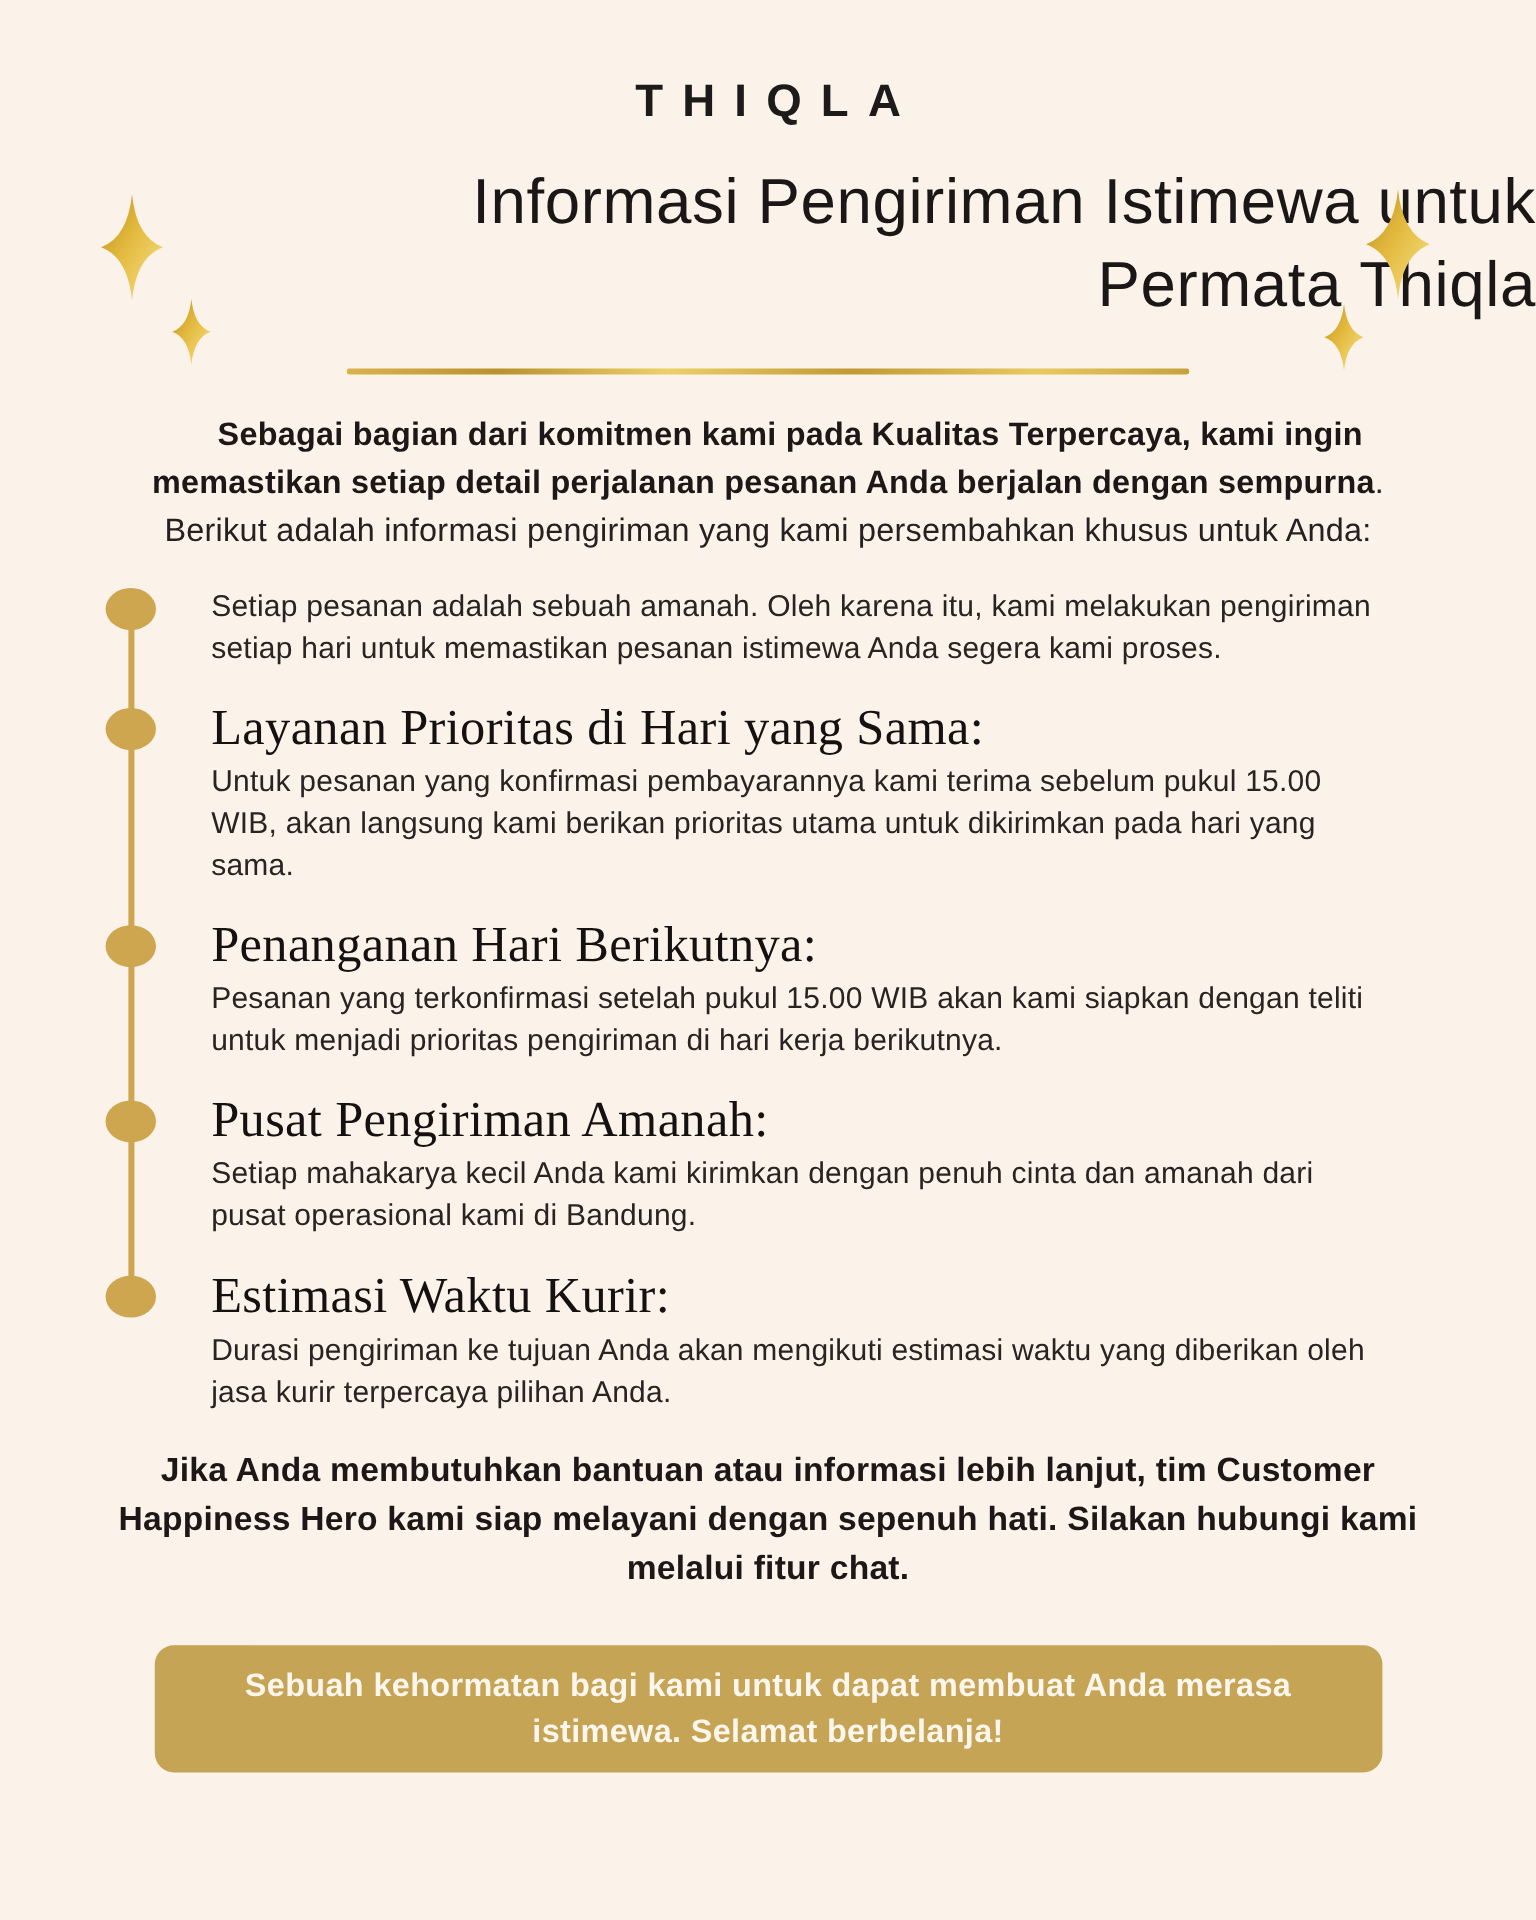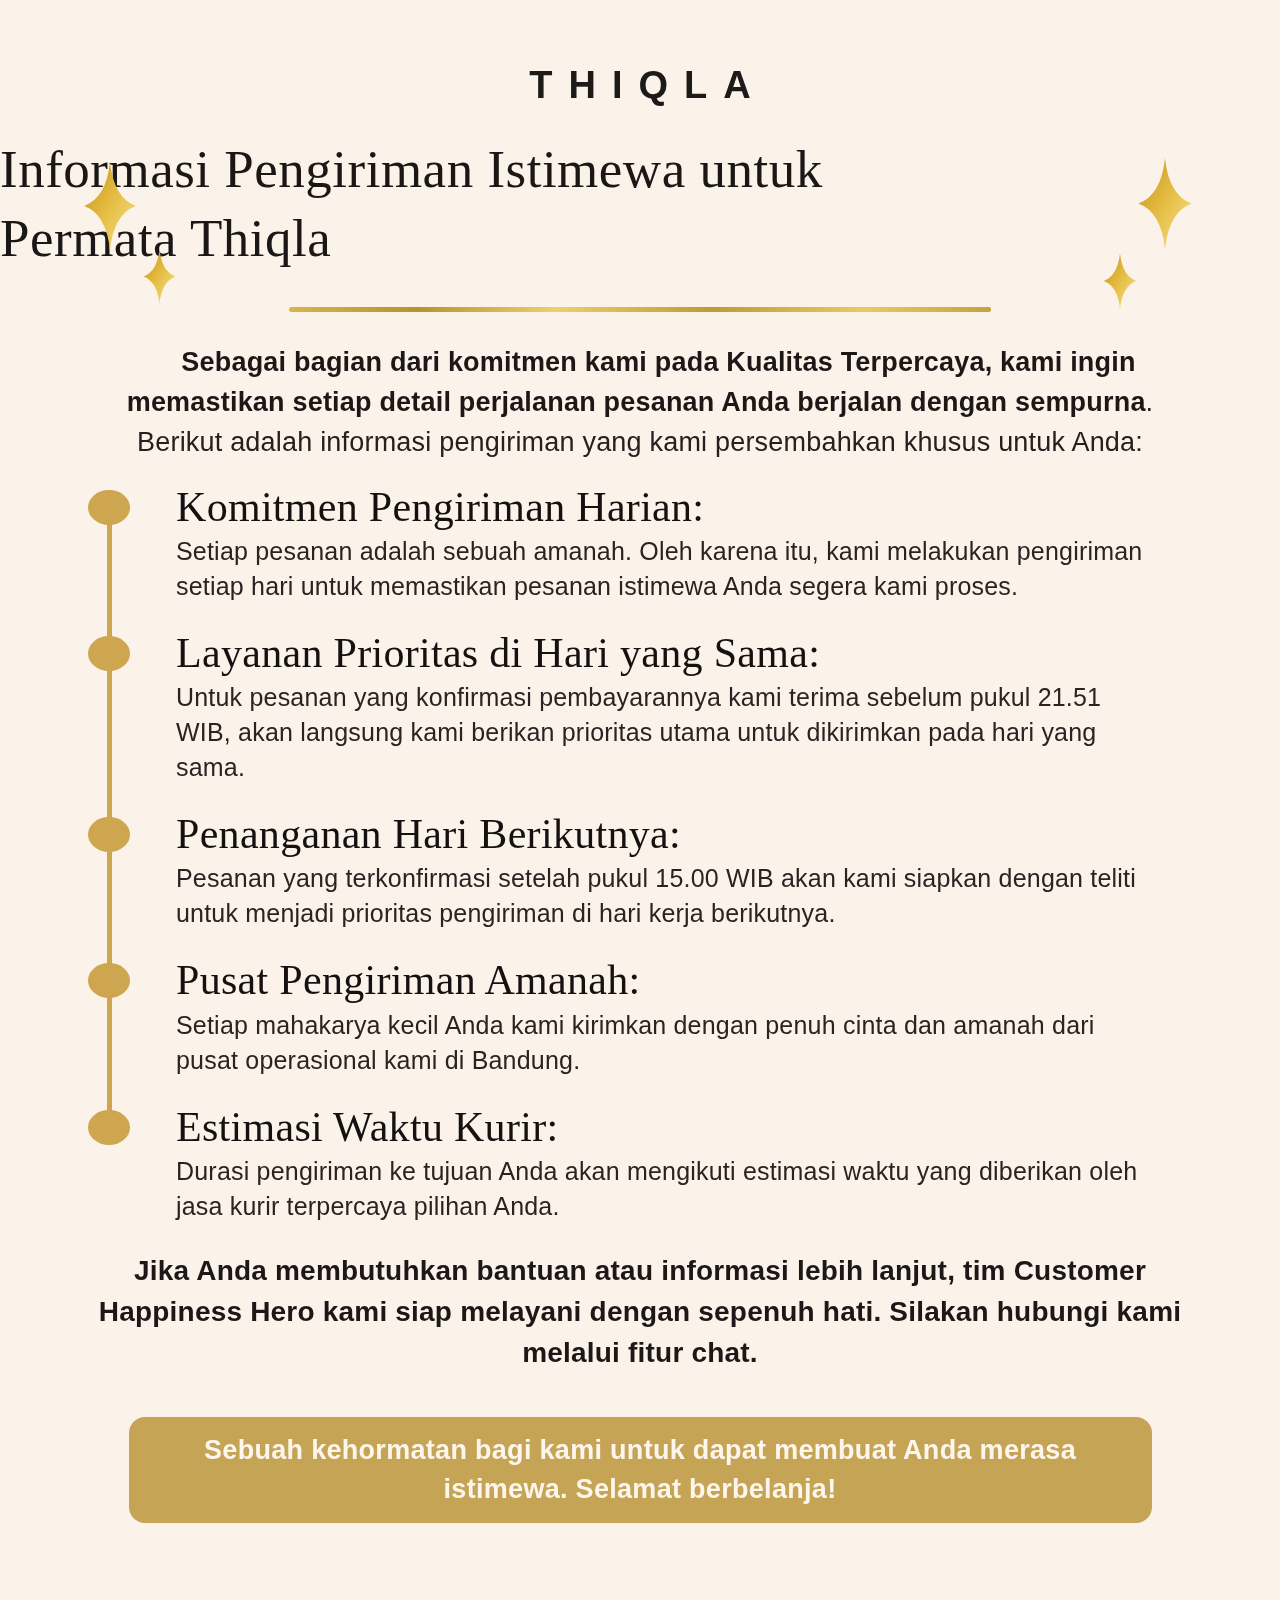--- a/index.html
+++ b/index.html
@@ -24,22 +24,22 @@
     font-size: 38px;
     font-weight: 600;
     letter-spacing: 16px;
     color: #1d1a1a;
     text-indent: 16px; 
   }
 
   
   .title {
     margin-top: 28px;
-    text-align: left;
-    font-family: Liberation Serif, serif;
+    text-align: right;
+    font-family: Liberation Sans, sans-serif;
     font-size: 53px;
     line-height: 1.3;
     font-weight: 500;
     color: #1b1717;
     letter-spacing: 0.5px;
   }
 
   
   .sparkle { position: absolute; }
   .sparkle svg { display: block; width: 100%; height: 100%; }
@@ -199,32 +199,31 @@
 
   <p class="intro"><span class="bold">Sebagai bagian dari komitmen kami pada Kualitas Terpercaya, kami ingin memastikan setiap detail perjalanan pesanan Anda berjalan dengan sempurna</span><span>. Berikut adalah informasi pengiriman yang kami persembahkan khusus untuk Anda:</span></p>
 
   <div class="sections">
 
     <div class="section">
       <div class="rail">
         <div class="bullet"></div>
       </div>
       <div class="section-content">
-        <div class="section-heading">Komitmen Pengiriman Harian:</div>
         <div class="section-body">Setiap pesanan adalah sebuah amanah. Oleh karena itu, kami melakukan pengiriman setiap hari untuk memastikan pesanan istimewa Anda segera kami proses.</div>
       </div>
     </div>
 
     <div class="section">
       <div class="rail">
         <div class="bullet"></div>
       </div>
       <div class="section-content">
         <div class="section-heading">Layanan Prioritas di Hari yang Sama:</div>
-        <div class="section-body">Untuk pesanan yang konfirmasi pembayarannya kami terima sebelum pukul 21.51 WIB, akan langsung kami berikan prioritas utama untuk dikirimkan pada hari yang sama.</div>
+        <div class="section-body">Untuk pesanan yang konfirmasi pembayarannya kami terima sebelum pukul 15.00 WIB, akan langsung kami berikan prioritas utama untuk dikirimkan pada hari yang sama.</div>
       </div>
     </div>
 
     <div class="section">
       <div class="rail">
         <div class="bullet"></div>
       </div>
       <div class="section-content">
         <div class="section-heading">Penanganan Hari Berikutnya:</div>
         <div class="section-body">Pesanan yang terkonfirmasi setelah pukul 15.00 WIB akan kami siapkan dengan teliti untuk menjadi prioritas pengiriman di hari kerja berikutnya.</div>

